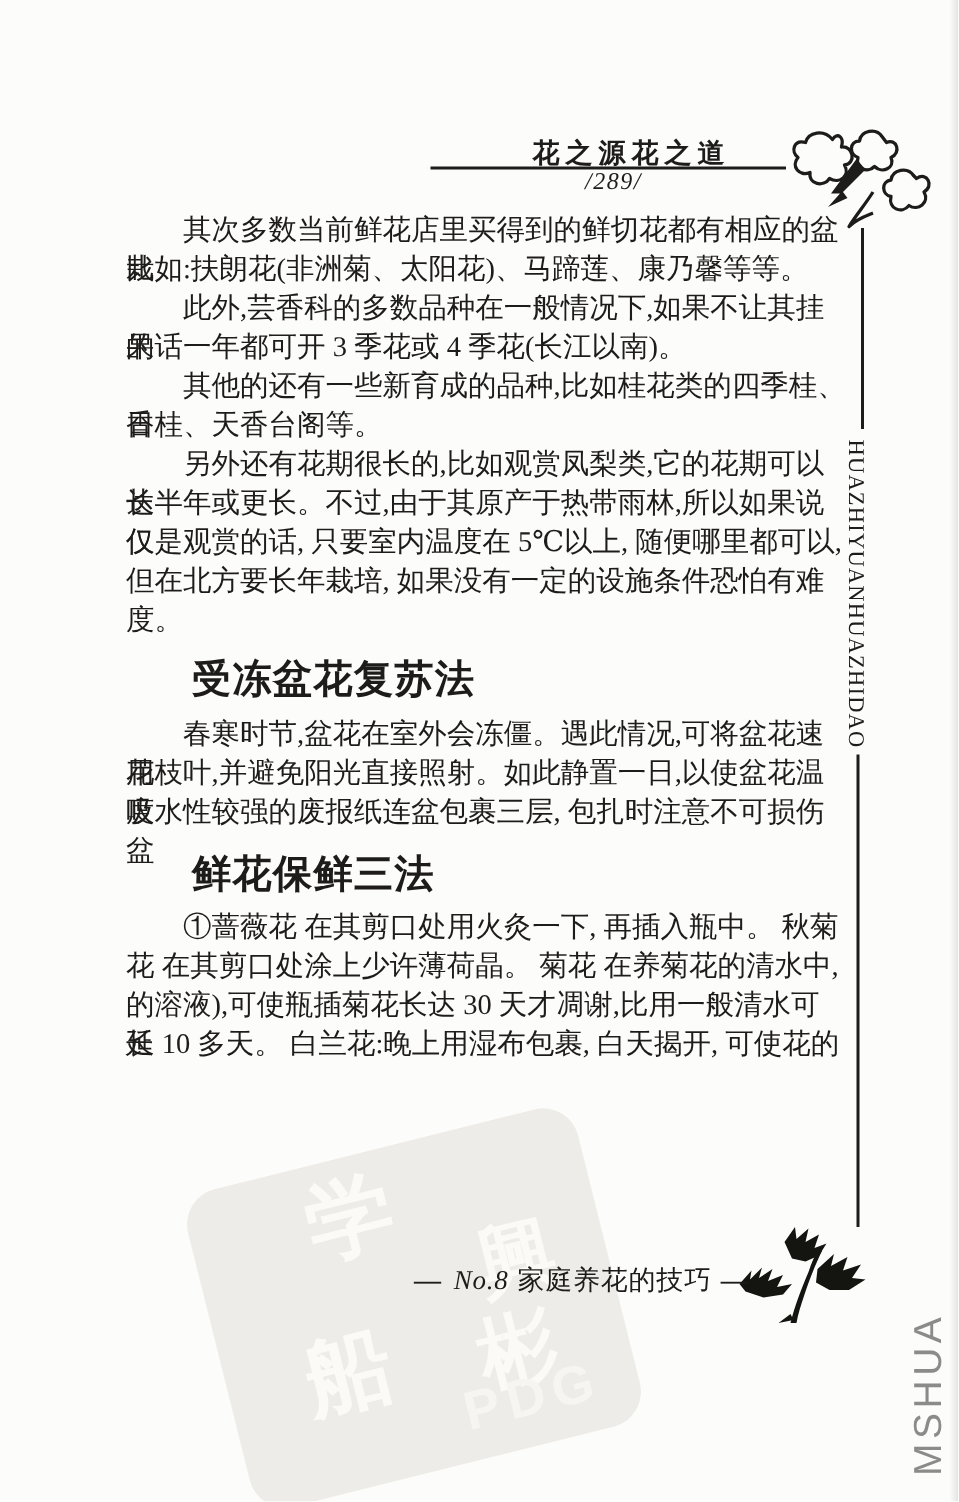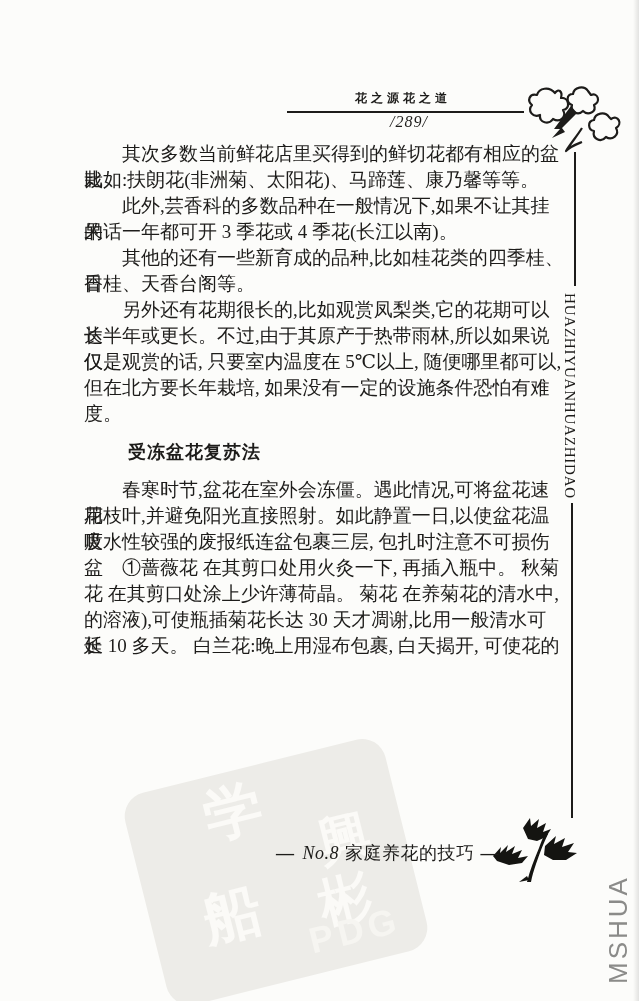--- a/index.html
+++ b/index.html
@@ -7,21 +7,21 @@
     position:relative;width:639px;height:1001px;margin:0 auto;
     background:#fcfcfa;overflow:hidden;
     font-family:"Liberation Serif","DejaVu Serif",serif;
     color:#1d1c1a;
   }
   .edge-right{position:absolute;top:0;right:0;width:6px;height:100%;
     background:linear-gradient(to right,rgba(0,0,0,0),rgba(0,0,0,0.10));}
   
   .header-title{
     position:absolute;left:355px;top:90px;
-    font-size:12px;font-weight:bold;letter-spacing:4px;white-space:nowrap;
+    font-size:18px;font-weight:bold;letter-spacing:4px;white-space:nowrap;
   }
   .header-rule{position:absolute;left:287px;top:111px;width:237px;height:2px;background:#1d1c1a;}
   .page-number{position:absolute;left:390px;top:113px;font-size:16px;font-style:italic;letter-spacing:1px;text-align:center;}
   .flower-icon{position:absolute;left:525px;top:84px;}
   
   .rail-line-top{position:absolute;left:574px;top:152px;width:2px;height:134px;background:#1d1c1a;}
   .rail-line-bottom{position:absolute;left:571px;top:503px;width:2px;height:315px;background:#1d1c1a;}
   .spine-text{
     position:absolute;left:578px;top:293px;
     transform:rotate(90deg);transform-origin:0 0;
@@ -48,21 +48,21 @@
   .stamp .pdg{left:150px;top:164px;font-size:36px;letter-spacing:5px;
     font-family:"Liberation Sans","DejaVu Sans",sans-serif;color:#f6f5f1;}
   
   .main-col{
     position:absolute;left:84px;top:141px;width:480px;z-index:2;
     font-size:19px;line-height:26px;
   }
   .bline{white-space:pre-wrap;height:26px;}
   .sec-heading{
     font-family:"Liberation Sans","DejaVu Sans",sans-serif;
-    font-weight:bold;font-size:18px;line-height:24px;
+    font-weight:bold;font-size:26px;line-height:24px;
     margin:13px 0 13px 44px;letter-spacing:1px;
   }
   .sec-heading.second{margin-top:15px;margin-bottom:12px;}
   
   .footer{
     position:absolute;left:276px;top:841px;z-index:3;
     font-size:18px;white-space:nowrap;letter-spacing:0.5px;
   }
   .footer .dash{font-weight:bold;}
   .footer .no{font-style:italic;margin:0 6px 0 8px;}
@@ -124,20 +124,21 @@
         <div class="bline">仅是观赏的话, 只要室内温度在 5℃以上, 随便哪里都可以,</div>
         <div class="bline">但在北方要长年栽培, 如果没有一定的设施条件恐怕有难</div>
         <div class="bline">度。</div>
       </div>
     <div class="sec-heading">受冻盆花复苏法</div>
     <div>
         <div class="bline">　　春寒时节,盆花在室外会冻僵。遇此情况,可将盆花速用</div>
         <div class="bline">花枝叶,并避免阳光直接照射。如此静置一日,以使盆花温度</div>
         <div class="bline">吸水性较强的废报纸连盆包裹三层, 包扎时注意不可损伤盆</div>
       </div>
+    <div class="sec-heading second">鲜花保鲜三法</div>
     <div>
         <div class="bline">　　①蔷薇花 在其剪口处用火灸一下, 再插入瓶中。 秋菊</div>
         <div class="bline">花 在其剪口处涂上少许薄荷晶。 菊花 在养菊花的清水中,</div>
         <div class="bline">的溶液),可使瓶插菊花长达 30 天才凋谢,比用一般清水可延</div>
         <div class="bline">长 10 多天。 白兰花:晚上用湿布包裹, 白天揭开, 可使花的</div>
       </div>
   </div>
 
   <div class="footer">
     <span class="dash">—</span><span class="no">No.8</span><span class="ftitle">家庭养花的技巧</span><span class="dash">—</span>

